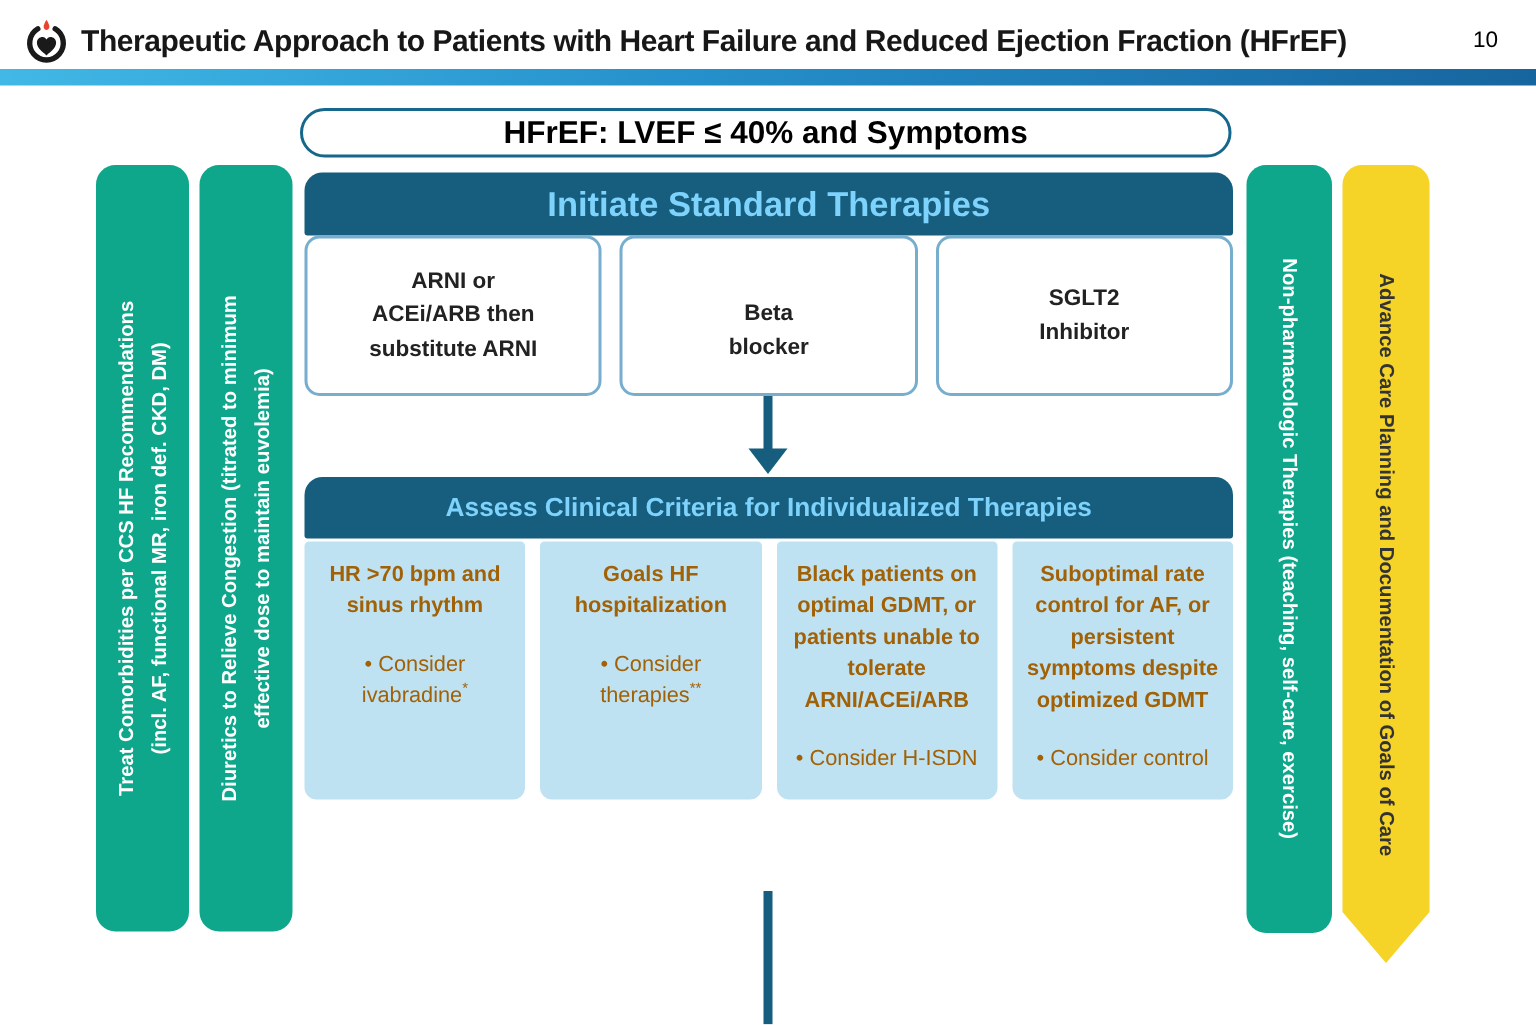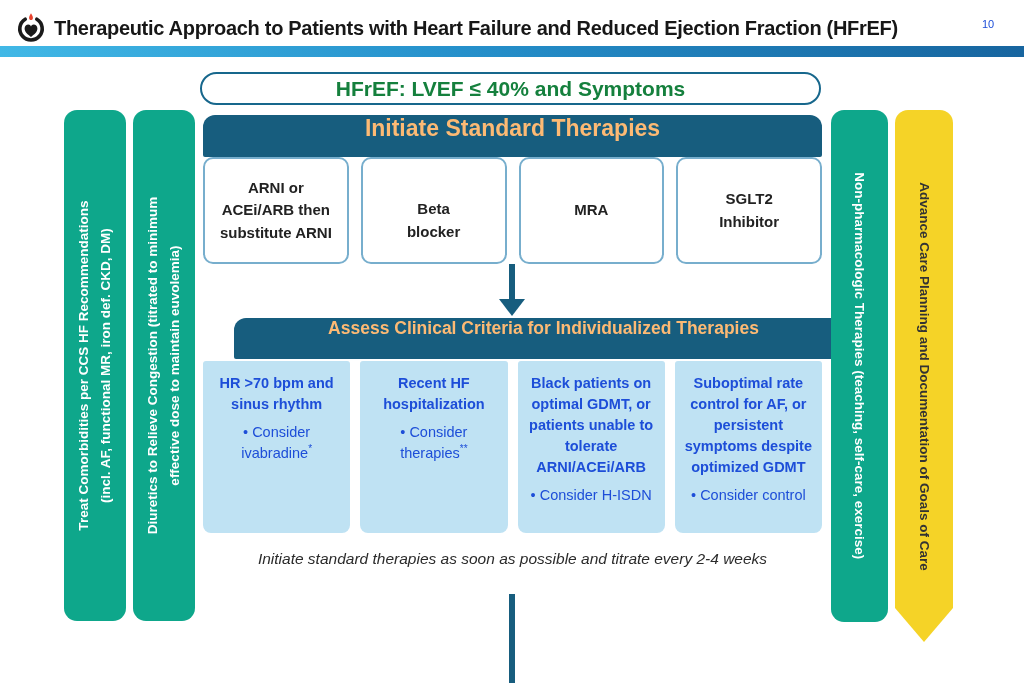--- a/index.html
+++ b/index.html
@@ -3,64 +3,64 @@
 <meta charset="utf-8">
 <style>
   html,body{margin:0;padding:0;background:#ffffff;}
   .slide{
     position:relative;width:1024px;height:683px;background:#ffffff;overflow:hidden;
     font-family:"Liberation Sans","DejaVu Sans",sans-serif;color:#1b1b1b;
   }
   
   .hdr-title{position:absolute;left:54px;top:17px;width:910px;font-size:20px;font-weight:bold;
     letter-spacing:-0.3px;color:#171717;white-space:nowrap;}
-  .hdr-page{position:absolute;left:982px;top:18px;font-size:11px;color:#1d4ed8;}
+  .hdr-page{position:absolute;left:982px;top:18px;font-size:15px;color:#000000;}
   .hdr-rule{position:absolute;left:0;top:46px;width:1024px;height:11px;
     background:linear-gradient(to right,#41b8e6 0%,#2590cb 45%,#17659f 100%);}
   .logo{position:absolute;left:15px;top:12px;width:32px;height:32px;}
   
   .banner{position:absolute;left:200px;top:72px;width:617px;height:29px;background:#fff;
     border:2px solid #17678c;border-radius:17px;display:flex;align-items:center;justify-content:center;
-    font-size:21px;font-weight:bold;color:#15803d;}
+    font-size:21px;font-weight:bold;color:#000000;}
   
   .vbar{position:absolute;border-radius:13px;display:flex;align-items:center;justify-content:center;}
   .vbar .rot{flex:none;white-space:nowrap;text-align:center;}
   .rot-ccw{transform:rotate(-90deg);}
   .rot-cw{transform:rotate(90deg);}
   .green{background:#0ea78b;}
   .vbar-l1{left:64px;top:110px;width:62px;height:511px;}
   .vbar-l2{left:133px;top:110px;width:62px;height:511px;}
   .vbar-rg{left:831px;top:110px;width:57px;height:512px;}
   .vbar .rot{font-size:13.5px;font-weight:bold;color:#ffffff;line-height:1.6;}
   
   .ybar{position:absolute;left:895px;top:110px;width:58px;height:532px;}
   .ybar .rect{position:absolute;left:0;top:0;width:58px;height:498px;background:#f5d327;
     border-radius:13px 13px 0 0;}
   .ybar .tri{position:absolute;left:0;top:498px;width:0;height:0;
     border-left:29px solid transparent;border-right:29px solid transparent;
     border-top:34px solid #f5d327;}
   .ybar .txtwrap{position:absolute;inset:0;display:flex;align-items:center;justify-content:center;}
   .ybar .rot{flex:none;white-space:nowrap;font-size:13.5px;font-weight:bold;color:#333333;}
   
-  .sec-hdr{position:absolute;left:203px;width:619px;background:#175d7e;color:#fdba74;
-    display:flex;align-items:flex-start;justify-content:center;font-weight:bold;}
+  .sec-hdr{position:absolute;left:203px;width:619px;background:#175d7e;color:#7dd3fc;
+    display:flex;align-items:center;justify-content:center;font-weight:bold;}
   .hdr-init{top:115px;height:42px;border-radius:12px 12px 2px 2px;font-size:23px;}
-  .hdr-assess{top:318px;height:41px;border-radius:12px 12px 2px 2px;font-size:17.5px;margin-left:31px;}
+  .hdr-assess{top:318px;height:41px;border-radius:12px 12px 2px 2px;font-size:17.5px;}
   .row{position:absolute;left:203px;width:619px;display:flex;gap:12px;}
   .row-therapy{top:157px;height:107px;}
   .tbox{flex:1;background:#ffffff;border:2px solid #77aecd;border-radius:10px;
     display:flex;align-items:center;justify-content:center;text-align:center;
     font-size:15px;font-weight:bold;color:#222222;line-height:1.5;box-sizing:border-box;}
   .tbox span{display:inline-block;}
   .w1 span{max-width:118px;} .w2 span{max-width:60px;margin-top:20px;} .w4 span{max-width:80px;}
   .row-assess{top:361px;height:172px;gap:10px;}
   .abox{flex:1;background:#bfe2f3;border-radius:3px 3px 8px 8px;box-sizing:border-box;
-    padding:12px 5px 20px 5px;text-align:center;color:#1d4ed8;}
+    padding:12px 5px 20px 5px;text-align:center;color:#a16207;}
   .abox .crit{font-size:14.5px;font-weight:bold;line-height:1.45;}
-  .abox .cons{font-size:14.5px;margin-top:7px;line-height:1.4;}
+  .abox .cons{font-size:14.5px;margin-top:18px;line-height:1.4;}
   .abox sup{font-size:10px;}
   
   .stem1{position:absolute;left:509px;top:264px;width:6px;height:36px;background:#175d7e;}
   .head1{position:absolute;left:499px;top:299px;width:0;height:0;
     border-left:13px solid transparent;border-right:13px solid transparent;
     border-top:17px solid #175d7e;}
   
   .note{position:absolute;left:203px;top:545px;width:619px;text-align:center;
     font-style:italic;font-size:15.5px;color:#2b2b2b;line-height:1.85;}
   .stem2{position:absolute;left:509px;top:594px;width:6px;height:89px;background:#175d7e;}
@@ -99,55 +99,51 @@
   <div class="sec-hdr hdr-init">
     <span>Initiate Standard Therapies</span>
   </div>
   <div class="row row-therapy">
     <div class="tbox w1">
         <span>ARNI or ACEi/ARB then substitute ARNI</span>
       </div>
     <div class="tbox w2">
         <span>Beta blocker</span>
       </div>
-    <div class="tbox">
-        <span>MRA</span>
-      </div>
     <div class="tbox w4">
         <span>SGLT2 Inhibitor</span>
       </div>
   </div>
 
   <div class="stem1"></div>
   <div class="head1"></div>
 
   <div class="sec-hdr hdr-assess">
     <span>Assess Clinical Criteria for Individualized Therapies</span>
   </div>
   <div class="row row-assess">
     <div class="abox">
       <div class="crit">HR &gt;70 bpm and sinus rhythm</div>
       <div class="cons"><span>• Consider ivabradine</span><sup>*</sup></div>
     </div>
     <div class="abox">
-      <div class="crit">Recent HF hospitalization</div>
+      <div class="crit">Goals HF hospitalization</div>
       <div class="cons"><span>• Consider therapies</span><sup>**</sup></div>
     </div>
     <div class="abox">
       <div class="crit">Black patients on optimal GDMT, or patients unable to tolerate ARNI/ACEi/ARB</div>
       <div class="cons"><span>• Consider H-ISDN</span></div>
     </div>
     <div class="abox">
       <div class="crit">Suboptimal rate control for AF, or persistent symptoms despite optimized GDMT</div>
       <div class="cons"><span>• Consider control</span></div>
     </div>
   </div>
 
   <div class="note">
-    <div>Initiate standard therapies as soon as possible and titrate every 2-4 weeks</div>
   </div>
 
   <div class="stem2"></div>
 
   <div class="vbar green vbar-rg">
     <div class="rot rot-cw">
       <div>Non-pharmacologic Therapies (teaching, self-care, exercise)</div>
     </div>
   </div>
   <div class="ybar">

